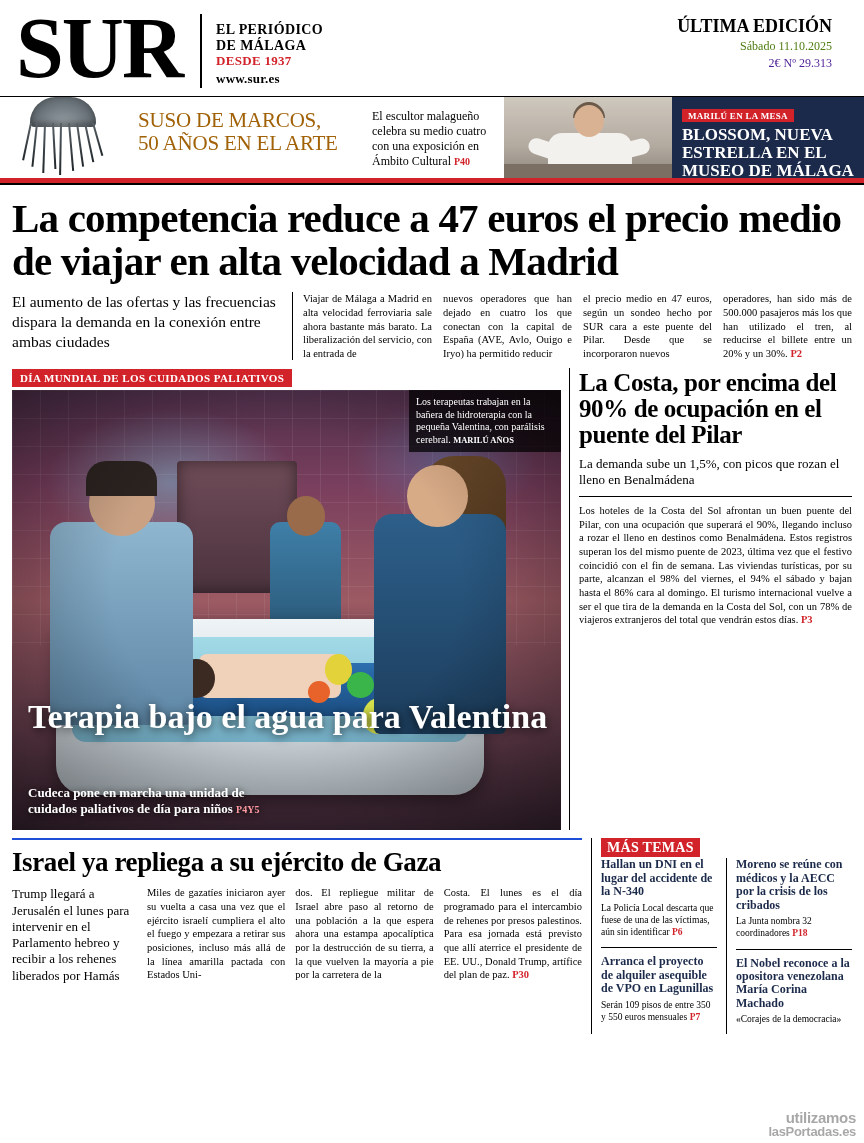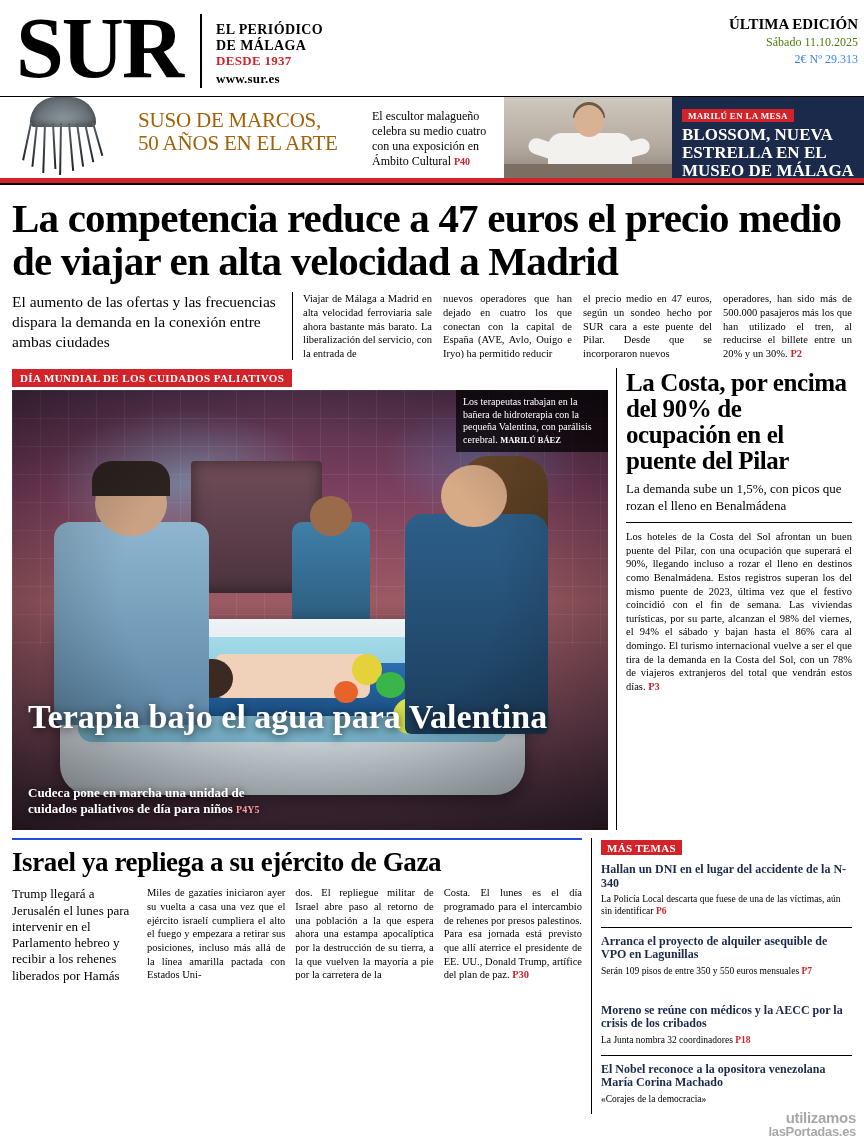--- a/index.html
+++ b/index.html
@@ -11,21 +11,21 @@
     font-family: "Liberation Serif", serif;
     color: #000;
     overflow: hidden;
     position: relative;
   }
 
   
   .masthead {
     display: flex;
     align-items: flex-start;
-    padding: 6px 2px 0 10px;
+    padding: 6px 28px 0 10px;
     height: 96px;
     position: relative;
   }
   .logo {
     font-family: "Liberation Serif", serif;
     font-weight: bold;
     font-size: 86px;
     letter-spacing: -2px;
     line-height: 0.9;
     margin-top: 4px;
@@ -60,31 +60,31 @@
     letter-spacing: .2px;
   }
   .mast-right {
     margin-left: auto;
     text-align: right;
     padding-top: 10px;
     padding-right: 4px;
   }
   .mast-right .ed {
     font-weight: bold;
-    font-size: 15px;
+    font-size: 18px;
   }
   .mast-right .dt {
     font-size: 12px;
     margin-top: 2px;
     color: #4d7c0f;
   }
   .mast-right .pr {
     font-size: 12px;
     margin-top: 2px;
-    color: #3b82f6;
+    color: #4c1d95;
   }
 
   
   .promo {
     position: relative;
     height: 82px;
     border-top: 1px solid #000;
     display: flex;
     align-items: stretch;
     overflow: hidden;
@@ -213,21 +213,21 @@
   }
   .lead-body .c { flex: 1; }
   .lead-body .pg { color:#d2232a; font-weight:bold; }
 
   
   .mid {
     display: flex;
     padding: 0 12px;
     gap: 8px;
   }
-  .photo-wrap { width: 596px; position: relative; }
+  .photo-wrap { width: 549px; position: relative; }
   .kicker-bar {
     background: #d2232a;
     color: #fff;
     font-weight: bold;
     font-size: 11px;
     letter-spacing: .4px;
     padding: 3px 8px 3px 8px;
     display: inline-block;
   }
   .photo {
@@ -377,25 +377,25 @@
     text-align: justify;
   }
   .bot-cols .c .pg { color:#d2232a; font-weight:bold; }
 
   .bot-right { flex: 1; border-left: 1px solid #000; padding-left: 9px; }
   .mastemas {
     display: inline-block;
     background: #d2232a;
     color: #fff;
     font-weight: bold;
-    font-size: 11px;
+    font-size: 14px;
     padding: 2px 6px 1px 6px;
     letter-spacing: .3px;
   }
-  .briefs { display: flex; gap: 9px; margin-top: 7px; flex-direction: column; }
+  .briefs { display: flex; gap: 9px; margin-top: 1px; }
   .brief-col { flex: 1; }
   .brief { margin-bottom: 9px; }
   .brief h3 {
     margin: 0 0 3px 0;
     font-size: 12px;
     line-height: 1.12;
     font-weight: bold;
     color: #1b2a4a;
   }
   .brief p {
@@ -521,21 +521,21 @@
       <div class="ph-manbody"></div>
       <div class="ph-manhead"></div>
       <div class="ph-manhair"></div>
       <div class="ph-hair"></div>
       <div class="ph-womanbody"></div>
       <div class="ph-womanhead"></div>
       <div class="ph-vignette"></div>
 
       <div class="photo-caption">
         <span>Los terapeutas trabajan en la bañera de hidroterapia con la pequeña Valentina, con parálisis cerebral.</span>
-        <span class="credit">MARILÚ BÁEZ</span>
+        <span class="credit">MARILÚ AÑOS</span>
       </div>
 
       <div class="photo-overlay-title">Terapia bajo el agua para Valentina</div>
       <div class="photo-overlay-sub">
         <span>Cudeca pone en marcha una unidad de cuidados paliativos de día para niños</span>
         <span class="pg">P4Y5</span>
       </div>
     </div>
   </div>
 

